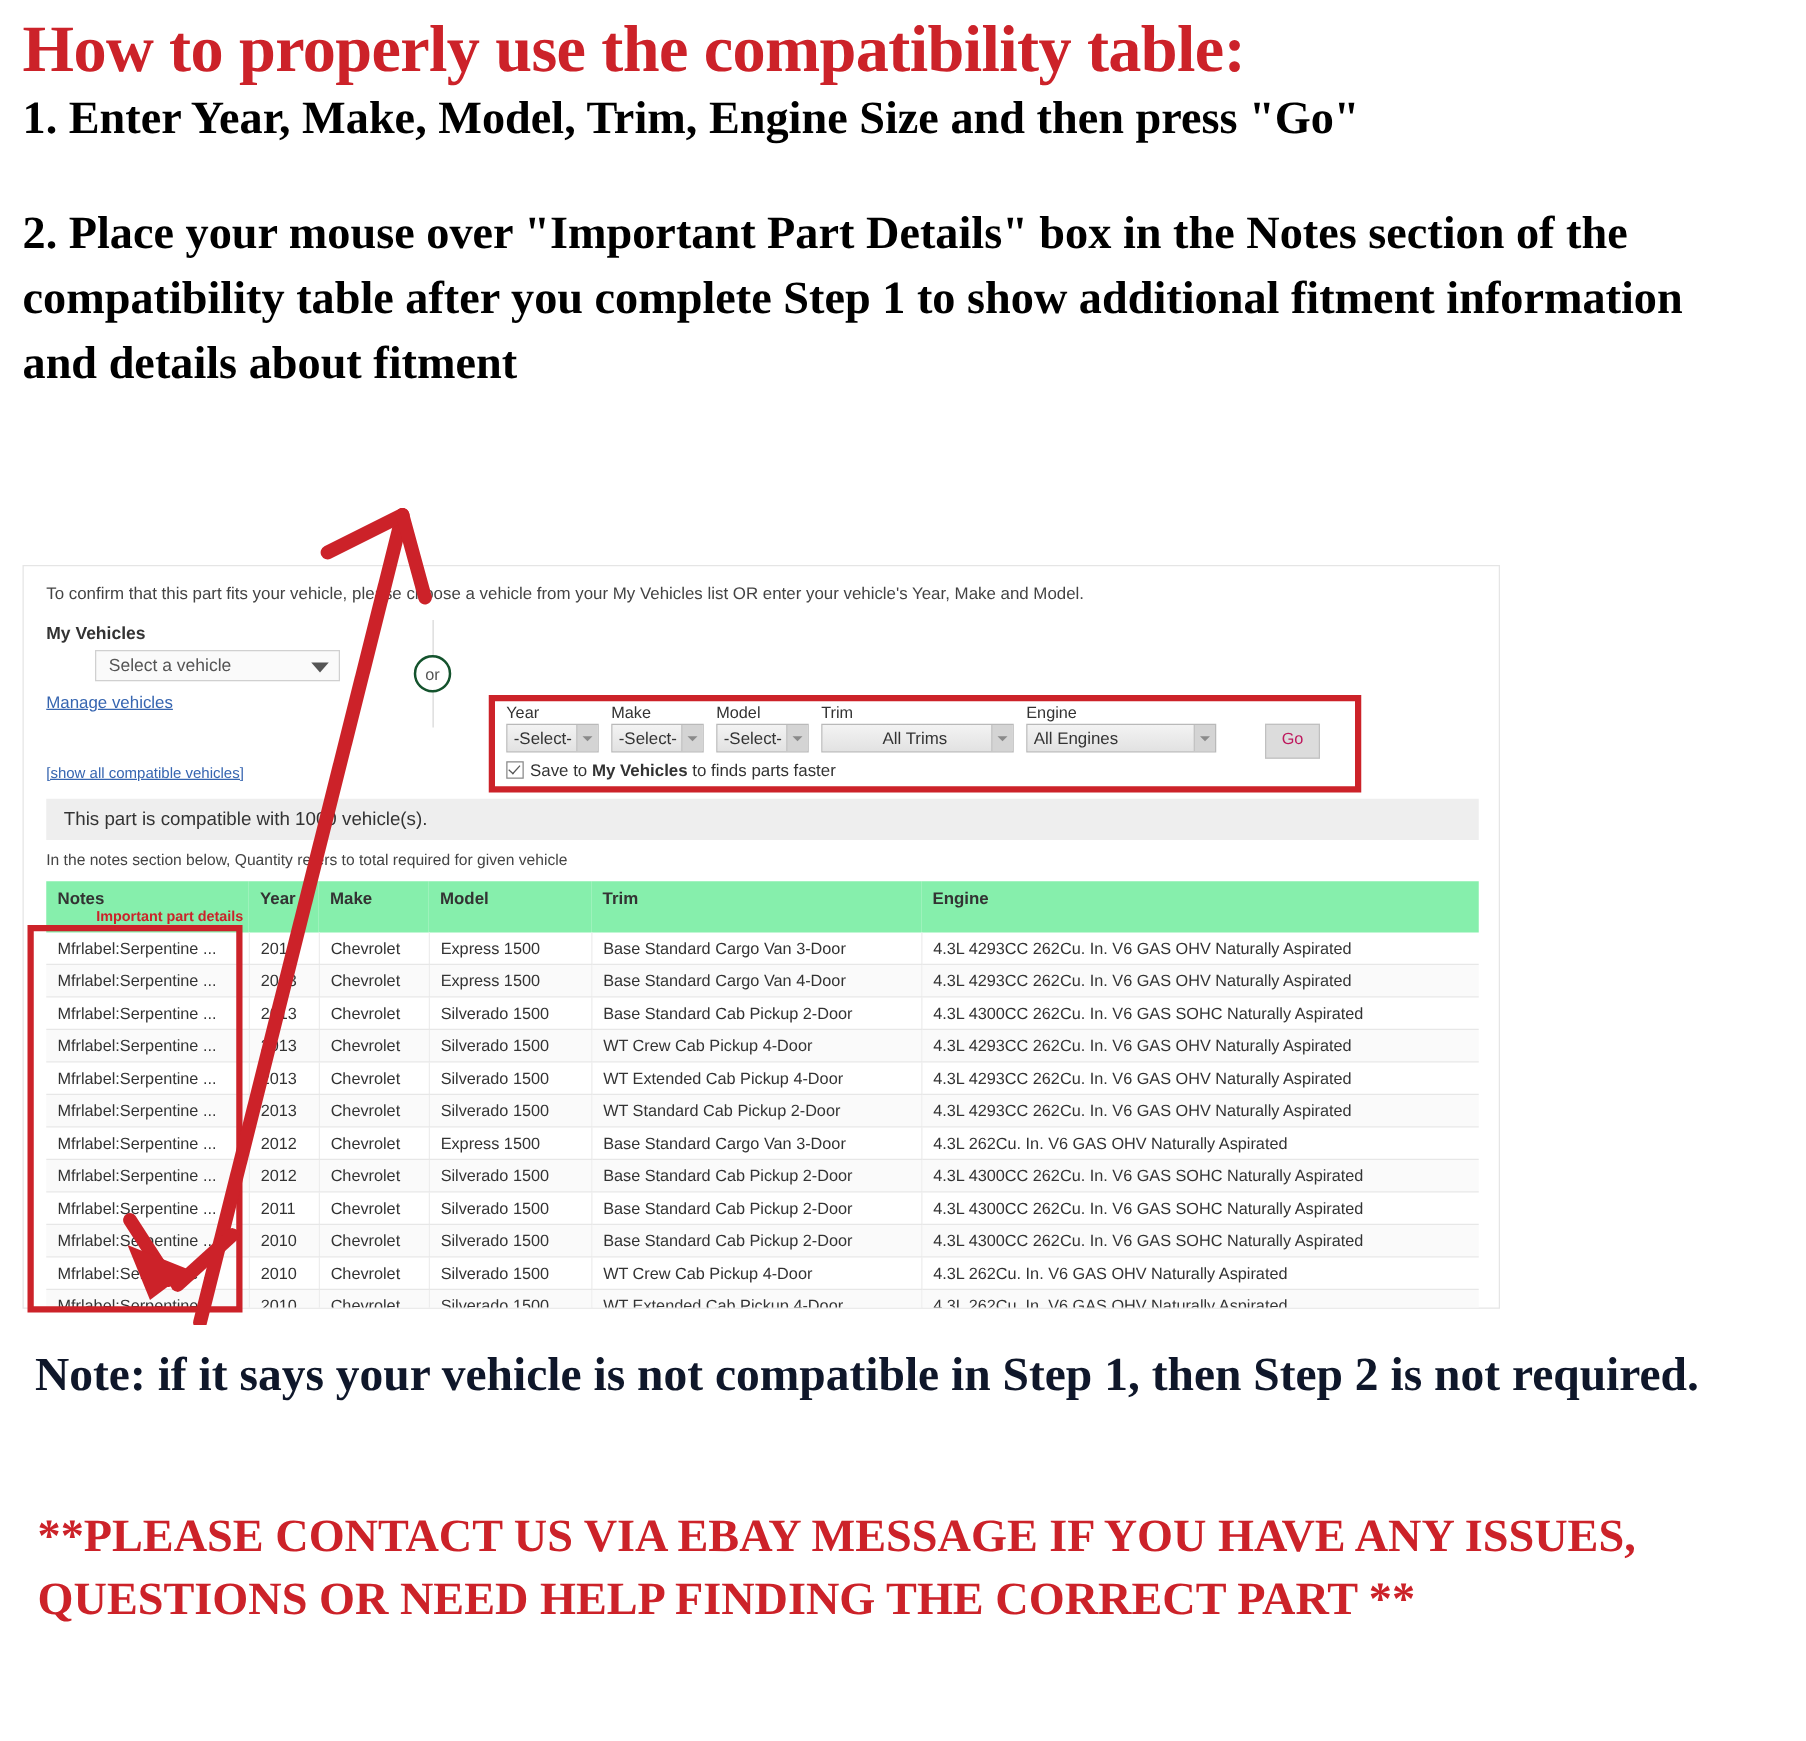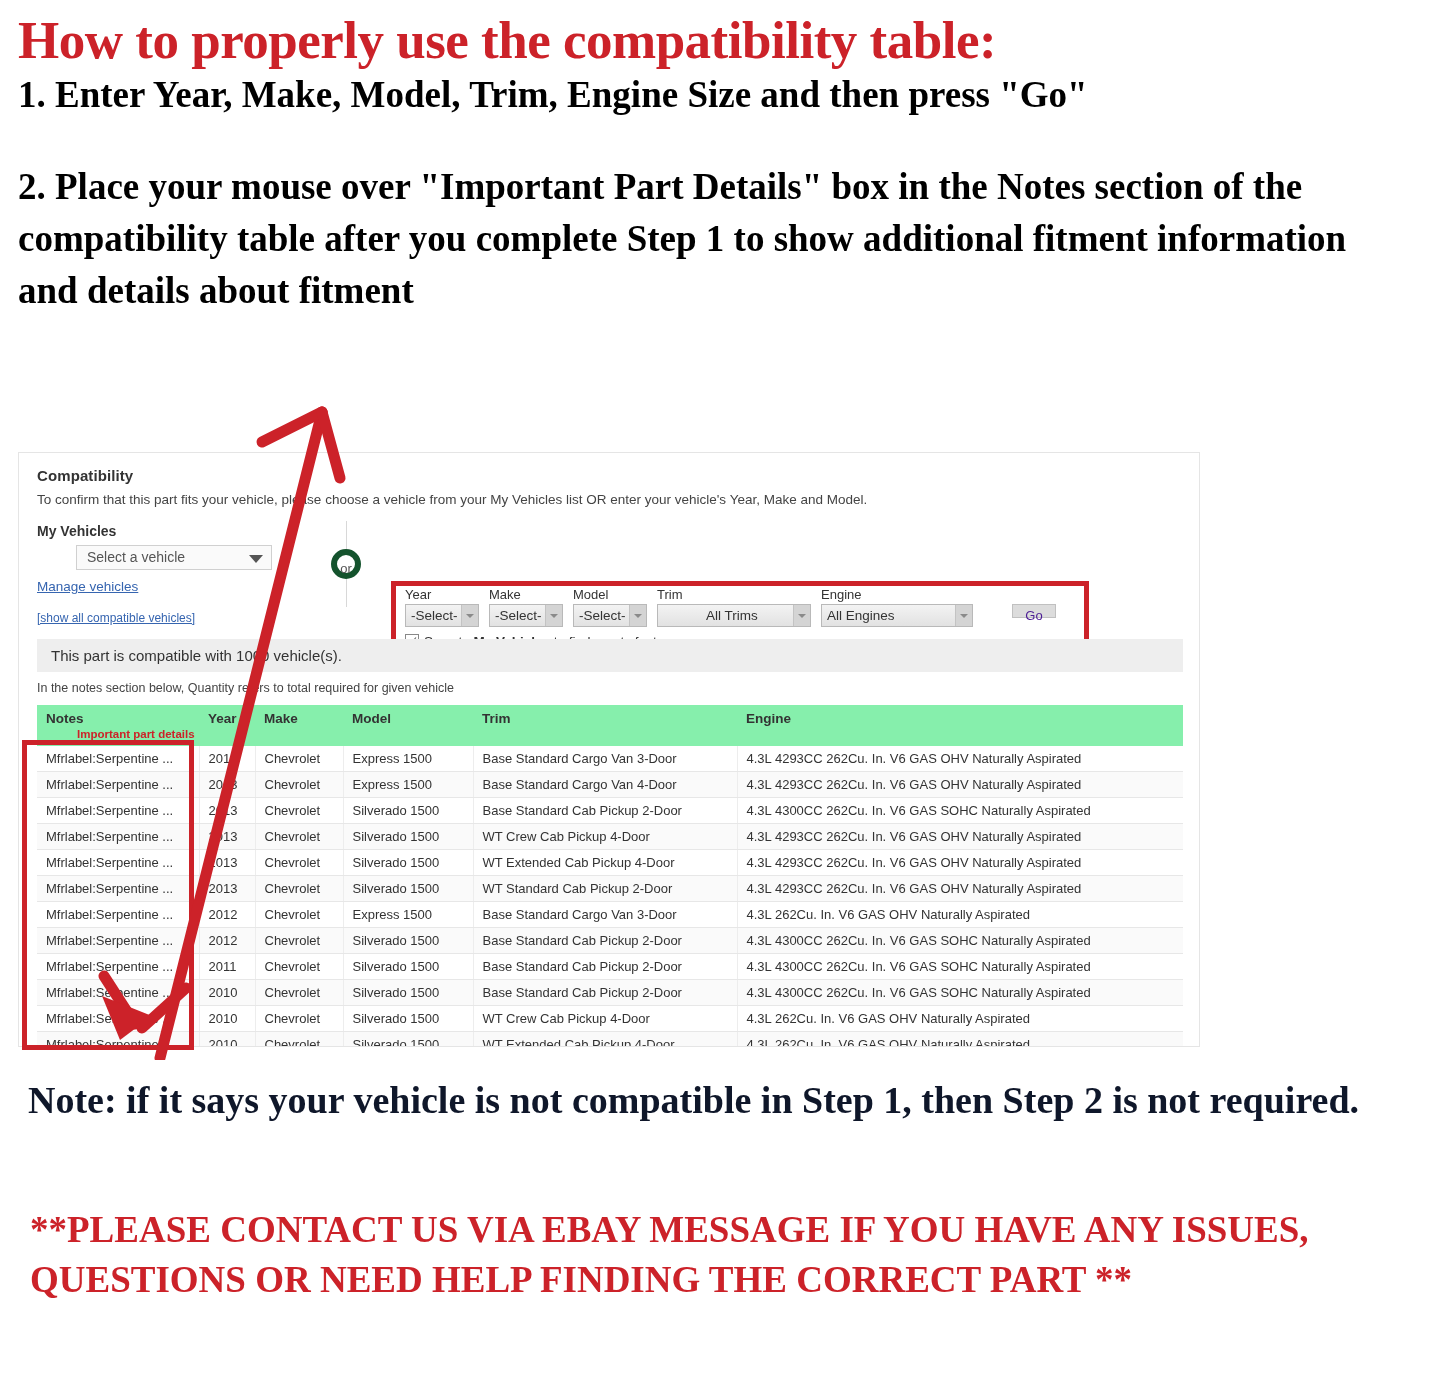--- a/index.html
+++ b/index.html
@@ -156,21 +156,21 @@
     height: 86px;
     background: #d8d8d8;
   }
   .or-circle {
     position: absolute;
     left: 6px;
     top: 28px;
     width: 30px;
     height: 30px;
     border-radius: 50%;
-    border: 6px solid #14532d;
+    border: 2px solid #14532d;
     background: #ffffff;
     color: #555555;
     font-size: 13px;
     text-align: center;
     line-height: 28px;
     box-sizing: border-box;
   }
 
   
   .finder-box {
@@ -231,26 +231,26 @@
     width: 0; height: 0;
     border-left: 4px solid transparent;
     border-right: 4px solid transparent;
     border-top: 4px solid #8a8a8a;
   }
   .go-btn {
     position: absolute;
     top: 17px;
     left: 607px;
     width: 44px;
-    height: 14px;
+    height: 28px;
     border: 1px solid #c0c0c0;
     background: #dcdcdc;
     box-sizing: border-box;
     font-size: 13px;
-    color: #4c1d95;
+    color: #be185d;
     text-align: center;
     line-height: 21px;
   }
   .save-row {
     position: absolute;
     left: 0;
     top: 47px;
     font-size: 13.5px;
     color: #333333;
     white-space: nowrap;
@@ -399,21 +399,20 @@
 
 <div class="instructions">
   <div class="headline">How to properly use the compatibility table:</div>
   <div class="step-line">1. Enter Year, Make, Model, Trim, Engine Size and then press "Go"</div>
   <div class="step-block">2. Place your mouse over "Important Part Details" box in the Notes section of the compatibility table after you complete Step 1 to show additional fitment information and details about fitment</div>
 </div>
 
 <div class="compat-panel">
   <div class="compat-inner">
 
-    <div class="compat-title">Compatibility</div>
     <div class="compat-sub">To confirm that this part fits your vehicle, please choose a vehicle from your My Vehicles list OR enter your vehicle's Year, Make and Model.</div>
 
     <div class="picker-row">
 
       <div class="my-vehicles-label">My Vehicles</div>
 
       <div class="vehicle-select">
         <span>Select a vehicle</span>
         <span class="caret"></span>
       </div>

